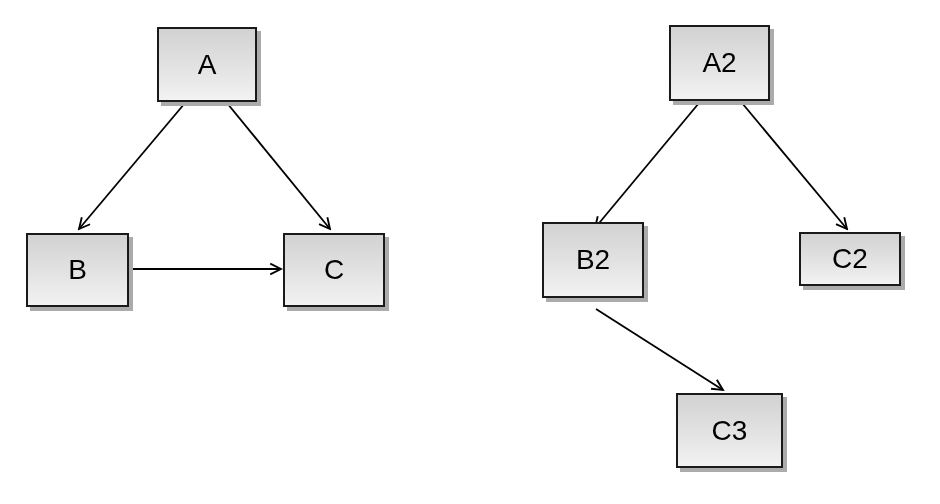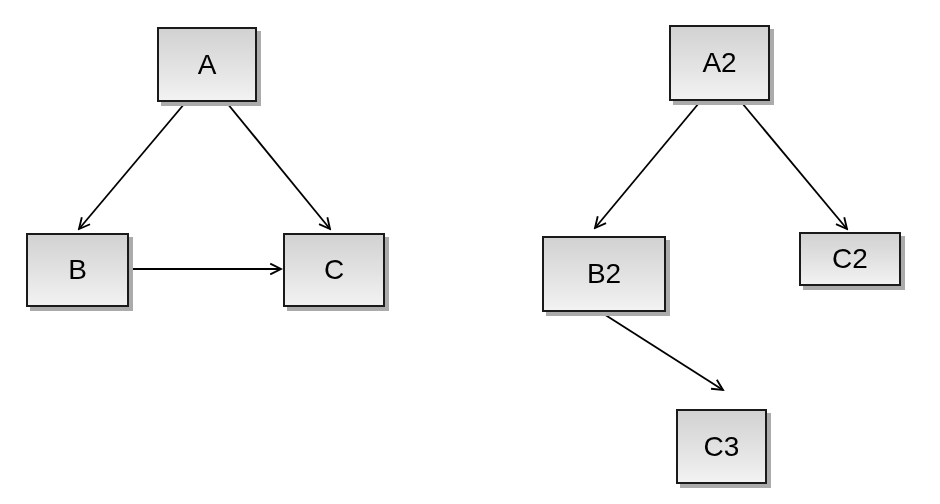--- a/index.html
+++ b/index.html
@@ -53,17 +53,17 @@
         <line x1="699" y1="103" x2="595" y2="228" stroke="#000000" stroke-width="1.8" marker-end="url(#open-arrowhead)"></line>
         <line x1="742" y1="103" x2="847" y2="229" stroke="#000000" stroke-width="1.8" marker-end="url(#open-arrowhead)"></line>
         <line x1="596" y1="309" x2="723" y2="390" stroke="#000000" stroke-width="1.8" marker-end="url(#open-arrowhead)"></line>
       </g>
   </svg>
   <div id="node-layer">
       <div class="node" style="left: 157px; top: 27px; width: 100px; height: 75px;">A</div>
       <div class="node" style="left: 26px; top: 233px; width: 103px; height: 74px;">B</div>
       <div class="node" style="left: 283px; top: 233px; width: 102px; height: 74px;">C</div>
       <div class="node" style="left: 669px; top: 25px; width: 101px; height: 76px;">A2</div>
-      <div class="node" style="left: 542px; top: 236px; width: 124px; height: 76px;">B2</div>
+      <div class="node" style="left: 542px; top: 222px; width: 102px; height: 76px;">B2</div>
       <div class="node" style="left: 799px; top: 232px; width: 102px; height: 54px;">C2</div>
-      <div class="node" style="left: 676px; top: 409px; width: 91px; height: 75px;">C3</div>
+      <div class="node" style="left: 676px; top: 393px; width: 107px; height: 75px;">C3</div>
     </div>
 </div>
 
 </body></html>

